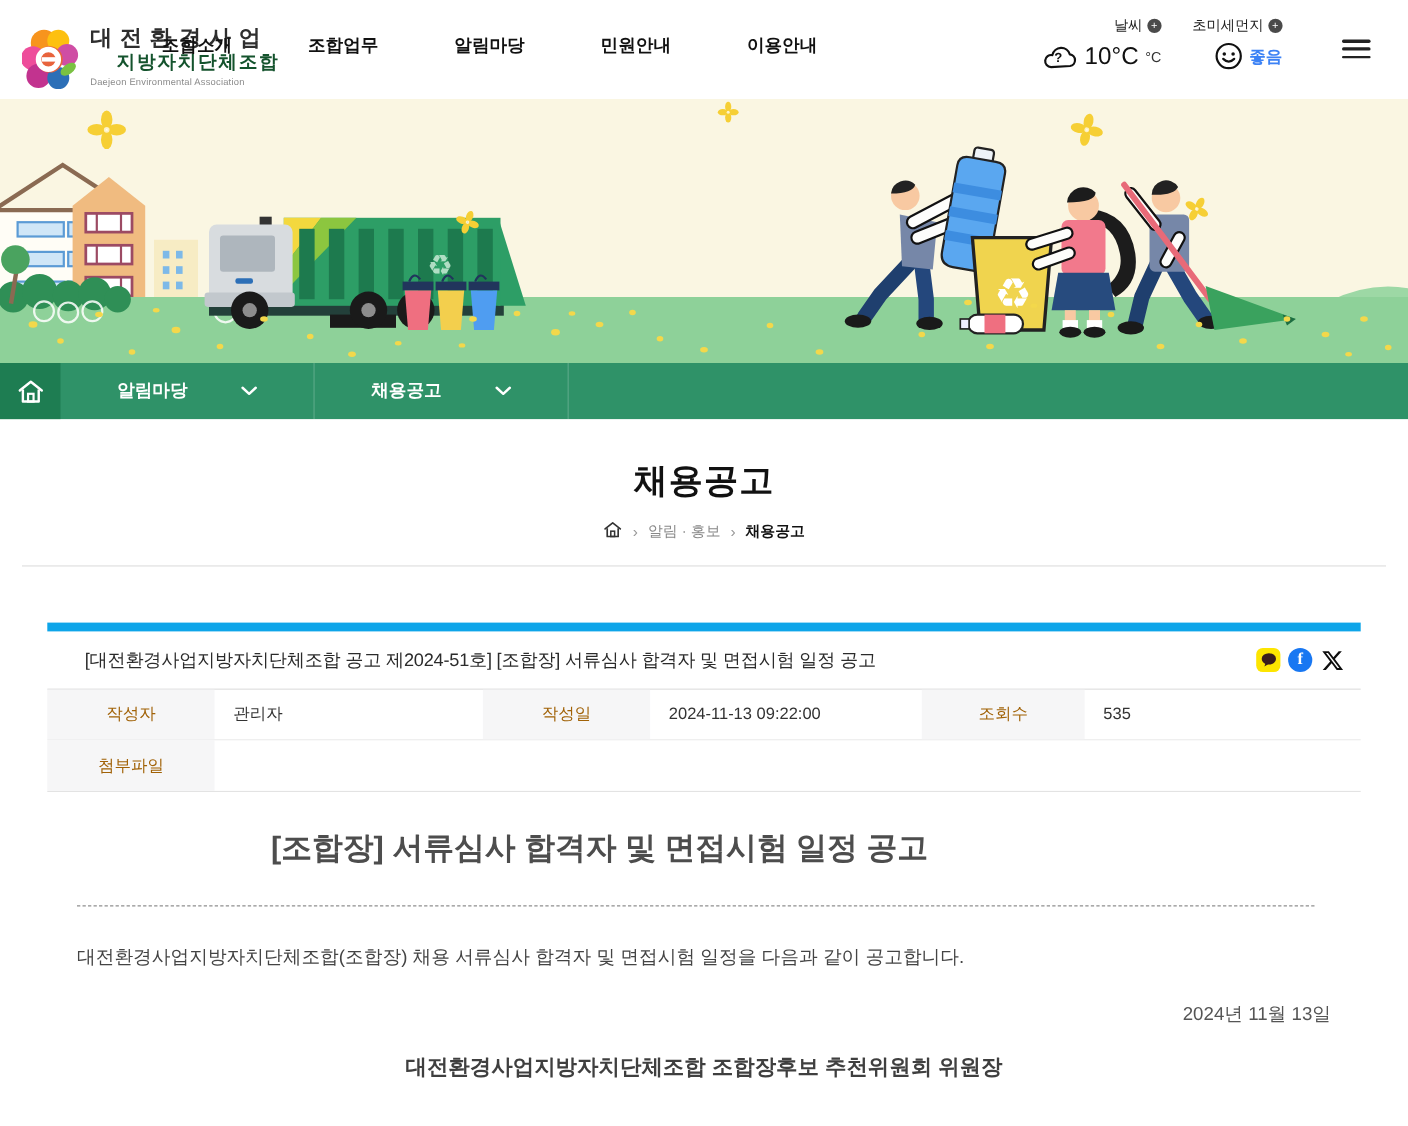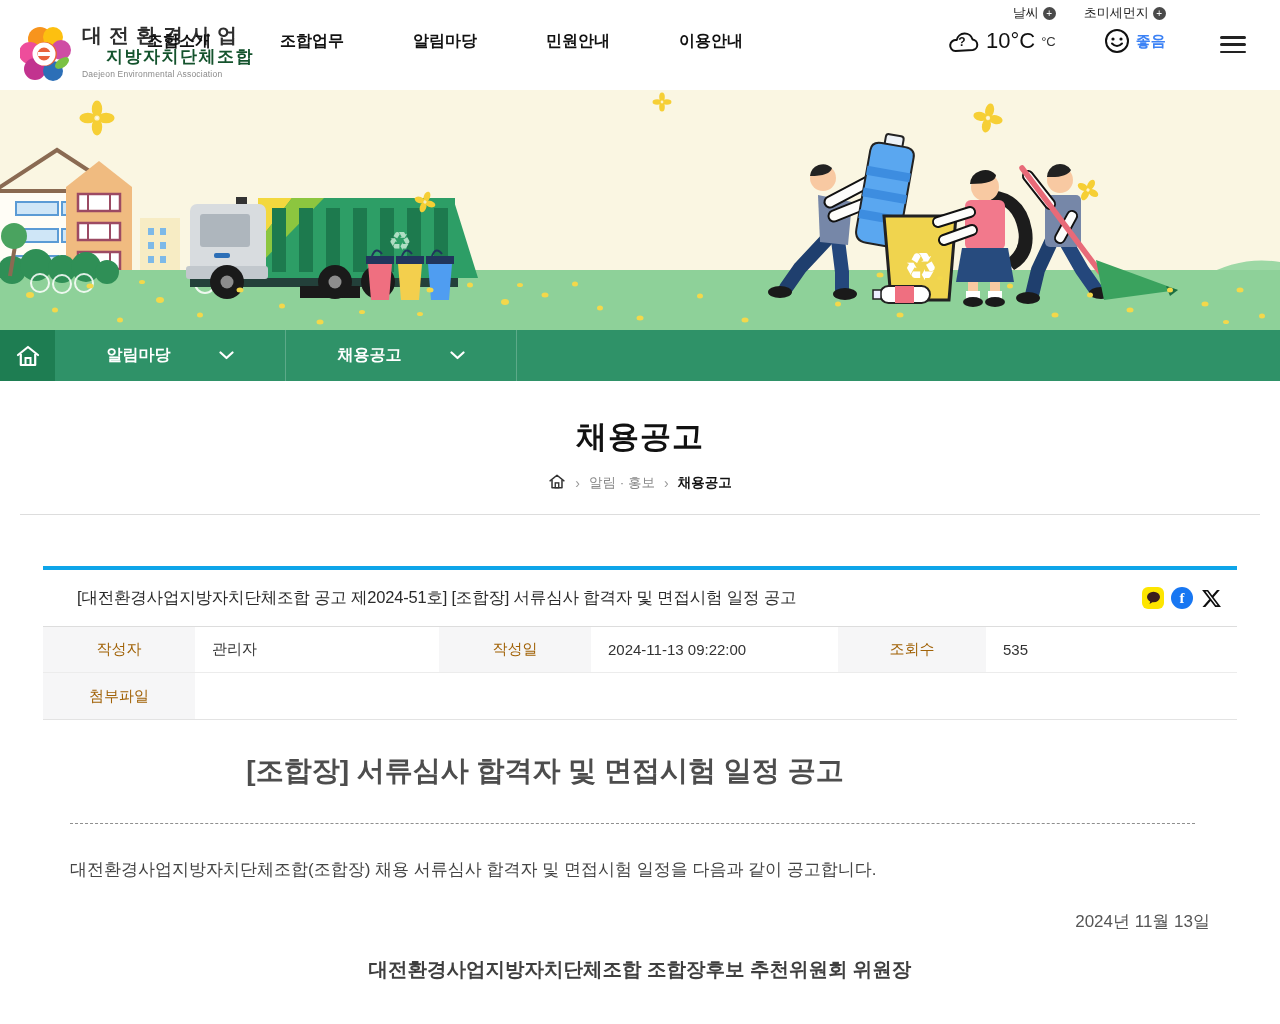--- a/index.html
+++ b/index.html
@@ -8,21 +8,21 @@
   .page { position:relative; width:1280px; height:1024px; }
 
   
   .header { position:absolute; top:0; left:0; width:1280px; height:90px; background:#fff; z-index:5; }
   .logo { position:absolute; left:20px; top:24px; display:flex; align-items:flex-start; gap:10px; text-decoration:none; cursor:pointer; }
   .logo-text .l1 { font-size:20px; font-weight:800; letter-spacing:7px; color:#2e2e2e; line-height:1.15; }
   .logo-text .l2 { font-size:17px; font-weight:700; letter-spacing:1.5px; color:#14532d; line-height:1.2;margin-left:24px; }
   .logo-text .l3 { font-size:8.5px; color:#8a8a8a; letter-spacing:.2px; margin-top:2px; }
   .gnb-item { position:absolute; top:31px; width:110px; text-align:left; background:none; border:none;
     font-size:16px; font-weight:800; color:#111; cursor:pointer; font-family:inherit; }
-  .weather { position:absolute; left:948px; top:4px; display:flex; gap:28px; }
+  .weather { position:absolute; left:948px; top:14px; display:flex; gap:28px; }
   .wcol { display:flex; flex-direction:column; align-items:flex-end; }
   .wcol.dust { align-items:flex-end; }
   .wlabel { display:flex; align-items:center; gap:4px; font-size:13px; color:#222; }
   .plus { width:13px; height:13px; border-radius:50%; background:#4a4a4a; color:#fff; font-size:10px;
     line-height:13px; text-align:center; display:inline-block; cursor:pointer; }
   .wval { display:flex; align-items:center; gap:6px; margin-top:6px; }
   .temp { font-size:22px; color:#111; }
   .unit { font-size:13px; color:#333; }
   .good { font-size:15px; font-weight:800; }
   .hamburger { position:absolute; right:34px; top:36px; width:26px; height:17px; background:none; border:none;
@@ -45,21 +45,21 @@
   .titlesec { position:absolute; top:381px; left:0; width:1280px; }
   .page-title { text-align:center; margin-top:35px; font-size:31px; font-weight:800; color:#111; letter-spacing:1px; }
   .breadcrumb { display:flex; align-items:center; justify-content:center; gap:9px; margin-top:15px;
     font-size:13.5px; color:#888; }
   .breadcrumb .sep { color:#999; font-size:14px; }
   .breadcrumb .current { color:#111; font-weight:800; }
   .crumb-link { background:none; border:none; font-size:13.5px; color:#888; cursor:pointer; font-family:inherit; }
   .section-hr { border:none; border-top:1px solid #ddd; margin:21px 20px 0 20px; }
 
   
-  .article-head { margin:51px 43px 0 43px; border-top:4px solid #0ea5e9; border-bottom:1px solid #ddd;
+  .article-head { margin:51px 43px 0 43px; border-top:8px solid #0ea5e9; border-bottom:1px solid #ddd;
     height:61px; display:flex; align-items:center; justify-content:space-between; padding:0 14px 0 34px; }
   .article-title { font-size:16.5px; font-weight:500; color:#2b2b2b; letter-spacing:-0.2px; }
   .share { display:flex; align-items:center; gap:5px; }
   .share button { background:none; border:none; cursor:pointer; width:24px; height:24px; padding:0;
     display:flex; align-items:center; justify-content:center; }
   .kakao-chip { width:22px; height:22px; border-radius:6px; background:#fde500; display:flex; align-items:center; justify-content:center; }
   .fb-chip { width:22px; height:22px; border-radius:50%; background:#1877f2; color:#fff; font-weight:800;
     font-size:15px; display:flex; align-items:center; justify-content:center; font-family:"Liberation Serif",serif; }
 
   .meta { margin:0 43px; font-size:15px; color:#333; border-bottom:1px solid #e3e3e3; }

